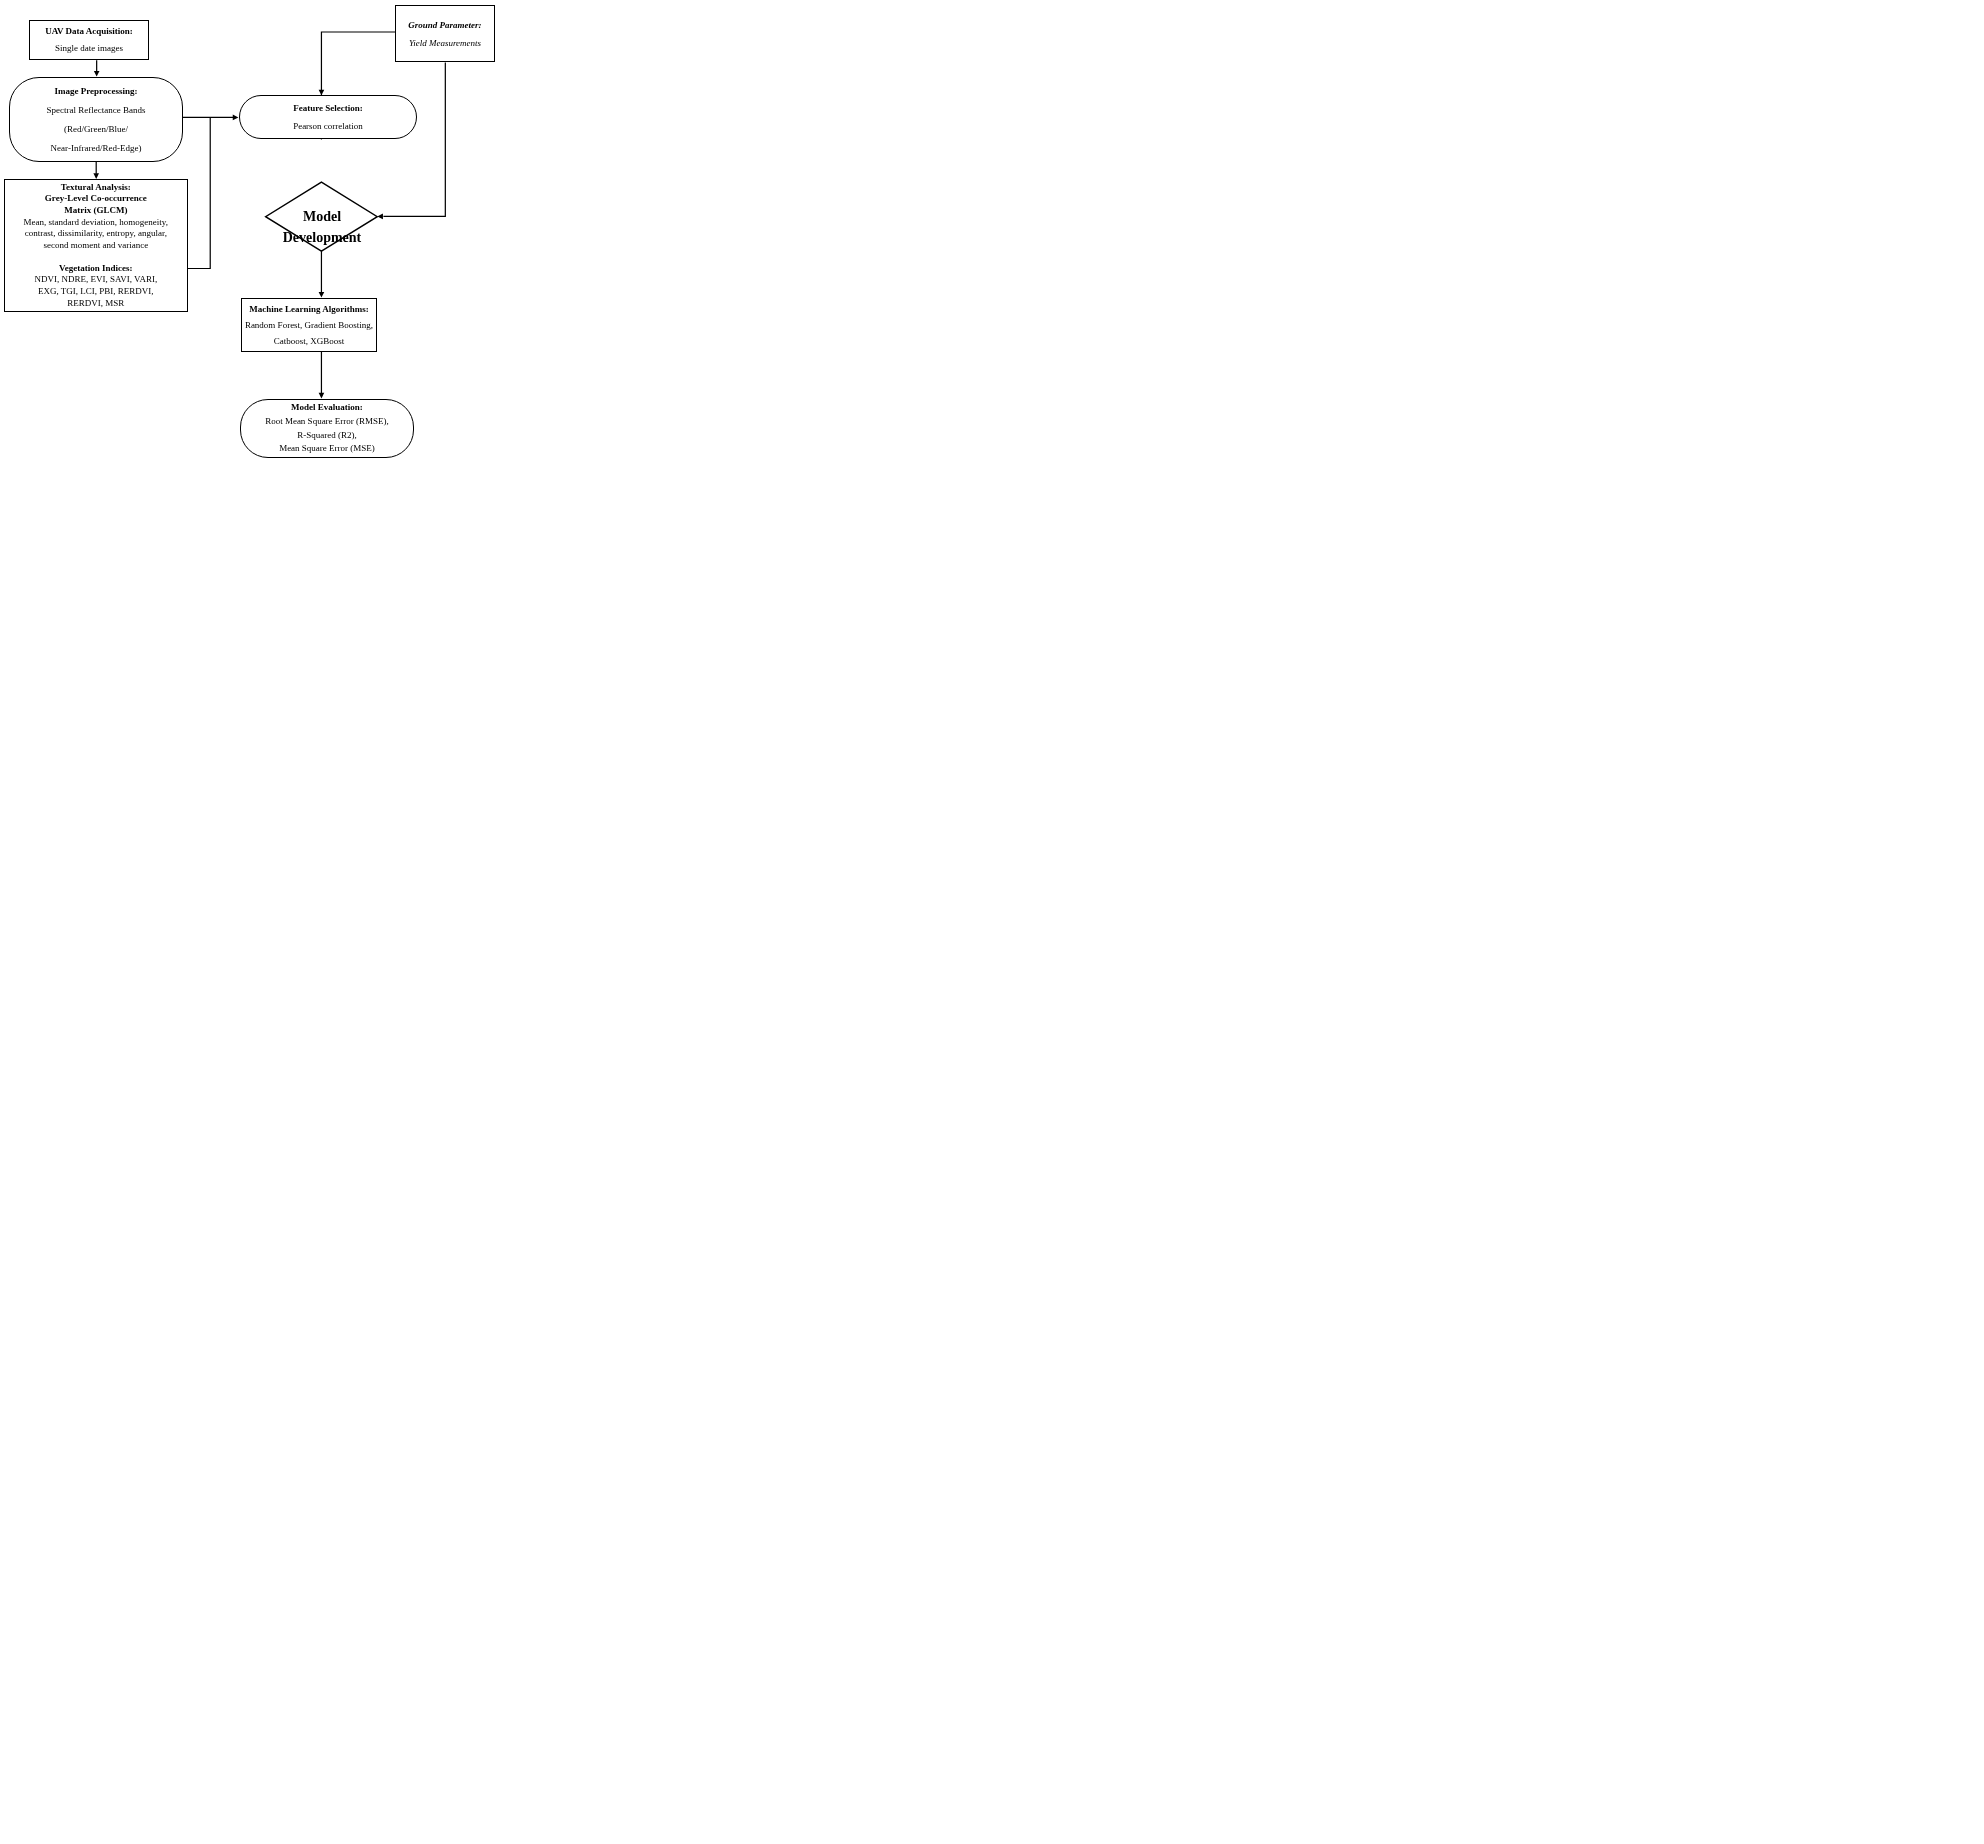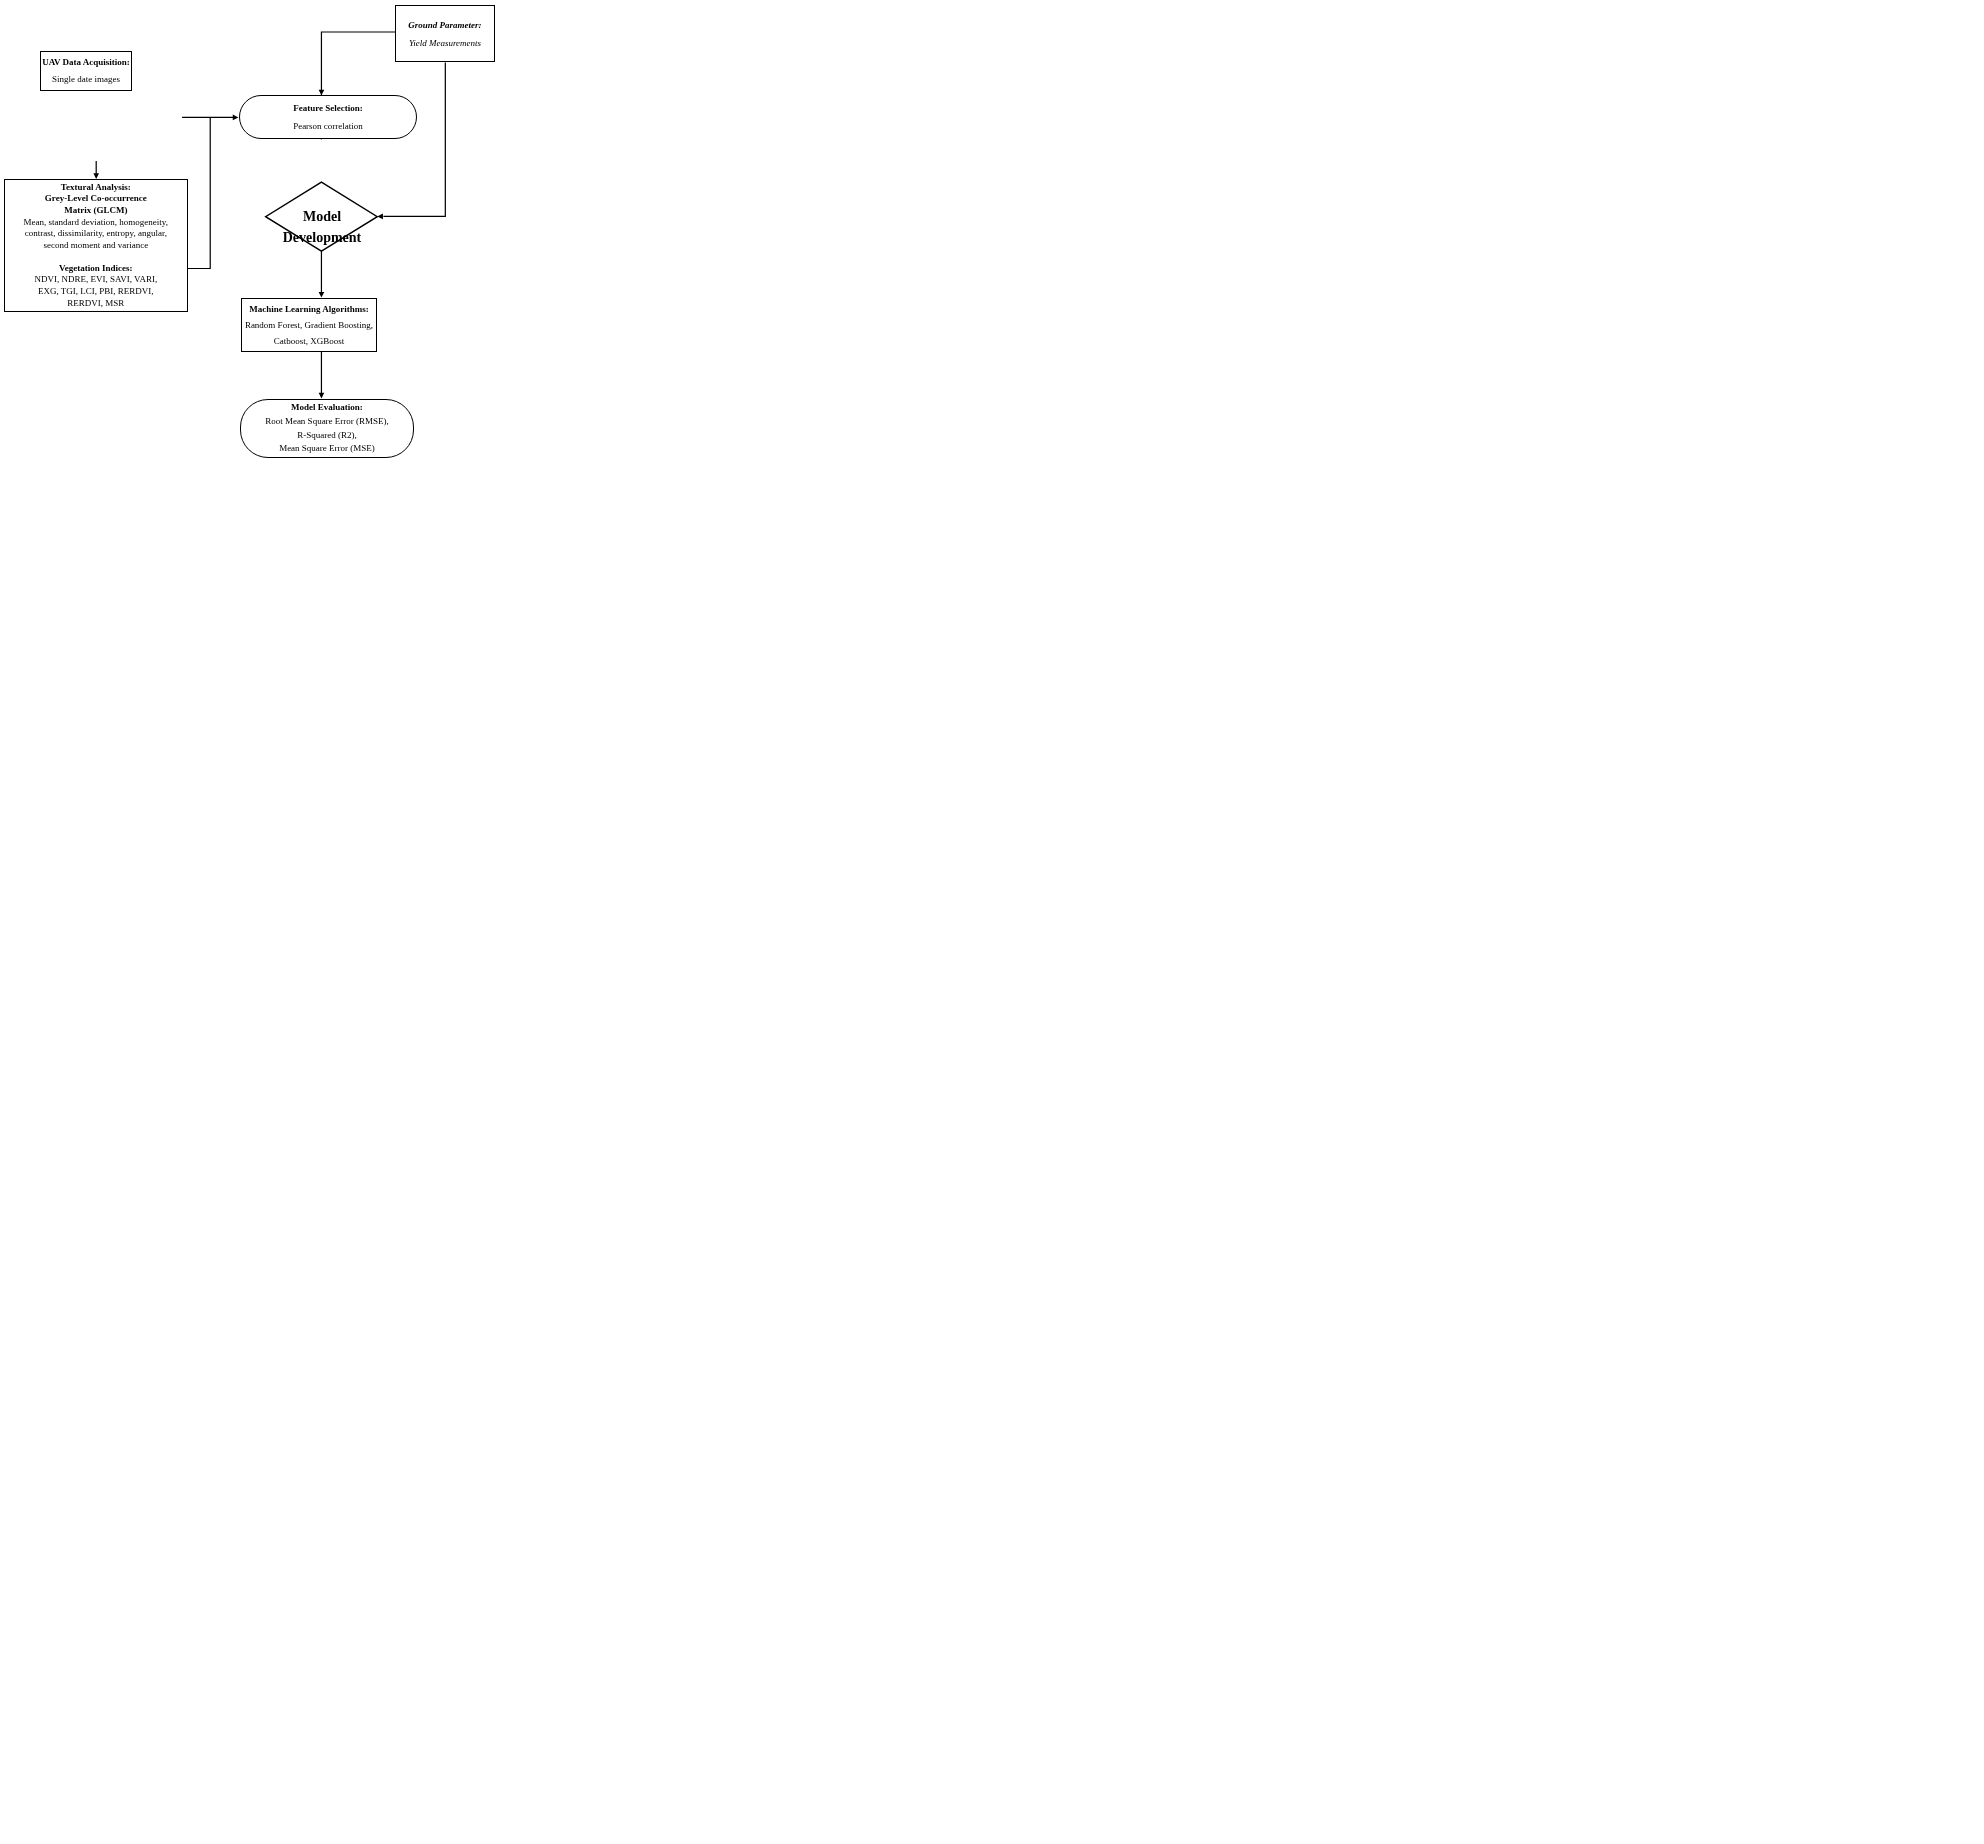--- a/index.html
+++ b/index.html
@@ -12,21 +12,21 @@
   .arrowhead { fill:#000; stroke:none; }
   .diamond-shape { fill:#fff; stroke:#000; stroke-width:3; }
   .node {
     position:absolute; box-sizing:border-box; background:#fff;
     display:flex; flex-direction:column; align-items:center; justify-content:center;
     text-align:center; font-size:9px;
   }
   .rect { border:1.4px solid #000; }
   .stadium { border:1.6px solid #000; }
   .bold { font-weight:bold; }
-  #uav        { left:40px;  top:20px;  width:92px; height:40px;  line-height:17px;margin-top:31px; }
+  #uav        { left:29px;  top:20px;  width:120px; height:40px;  line-height:17px; }
   #preproc    { left:9px;  top:77px; width:174px; height:85px; line-height:19px; border-radius:30px; }
   #textural   { left:3.8px;   top:179px; width:184px; height:133px; line-height:11.7px; }
   #ground     { left:395px; top:5.2px;  width:100px; height:57px; line-height:18px;font-style:italic; }
   #feature    { left:239px; top:95px; width:178px; height:44px;  line-height:18px; border-radius:22px; }
   #mlbox      { left:241px; top:298px; width:136px; height:54px; line-height:16px; }
   #evalbox    { left:240px; top:399px; width:174px; height:59px; line-height:13.6px; border-radius:28px;justify-content:center; }
   #diamond-label {
     position:absolute; left:266px; top:207px; width:112px; height:20.7px;
     line-height:20.7px; text-align:center; font-weight:bold; font-size:14px;
   }
@@ -83,20 +83,26 @@
       <line class="connector" x1="685" y1="748" x2="685" y2="838"></line>
       <polygon class="arrowhead" points="679,837 691,837 685,849"></polygon>
     </g>
   </svg>
 
   <div class="node rect" id="uav">
     <div class="bold">UAV Data Acquisition:</div>
     <div>Single date images</div>
   </div>
 
+  <div class="node stadium" id="preproc">
+    <div class="bold">Image Preprocessing:</div>
+    <div>Spectral Reflectance Bands</div>
+    <div>(Red/Green/Blue/</div>
+    <div>Near-Infrared/Red-Edge)</div>
+  </div>
 
   <div class="node rect" id="textural">
     <div class="bold">Textural Analysis:</div>
     <div class="bold">Grey-Level Co-occurrence</div>
     <div class="bold">Matrix (GLCM)</div>
     <div>Mean, standard deviation, homogeneity,</div>
     <div>contrast, dissimilarity, entropy, angular,</div>
     <div>second moment and variance</div>
     <div class="spacer"></div>
     <div class="bold">Vegetation Indices:</div>

